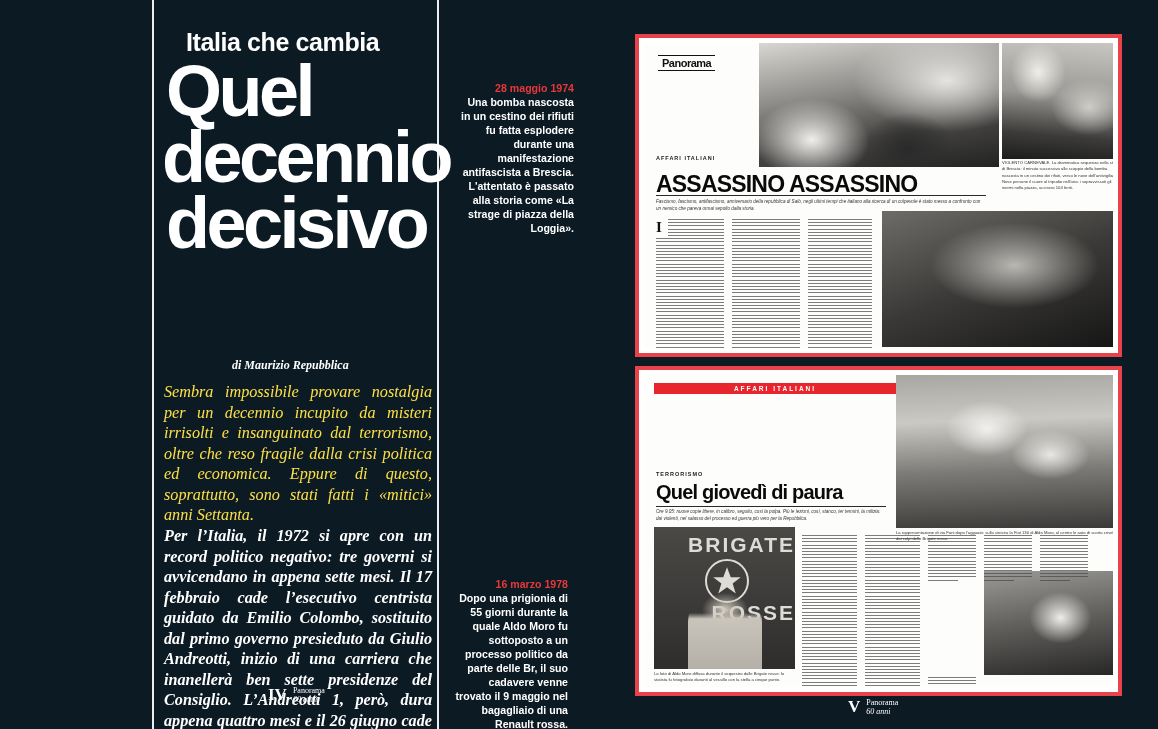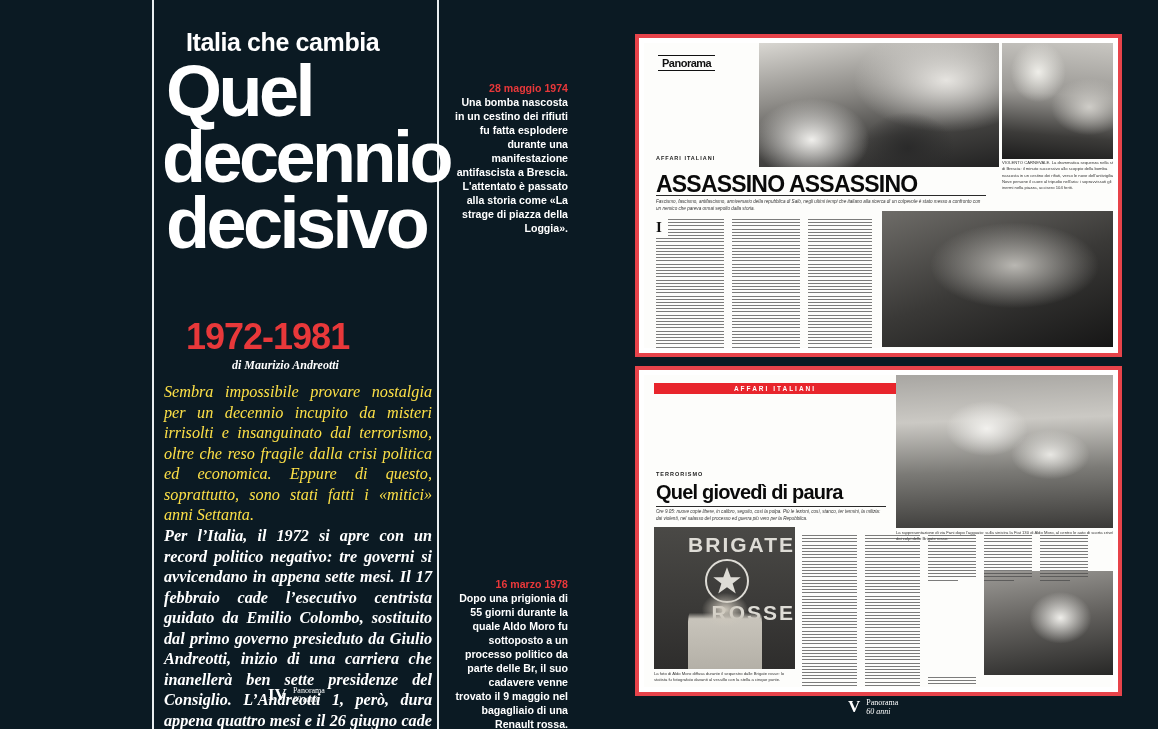--- a/index.html
+++ b/index.html
@@ -109,21 +109,21 @@
     text-align: right;
     color: #ffffff;
     font-size: 10.6px;
     line-height: 1.32;
     font-weight: bold;
   }
   .sidecap .date {
     color: #e8383a;
     display: block;
   }
-  .sidecap.c1 { top: 82px; }
+  .sidecap.c1 { top: 82px; margin-left: 6px; }
   .sidecap.c2 { top: 578px; }
 
   
   .folio {
     position: absolute;
     bottom: 12px;
     display: flex;
     align-items: center;
     gap: 6px;
     color: #ffffff;
@@ -311,22 +311,21 @@
   <div class="left-page">
 
     <div class="kicker">Italia che cambia</div>
 
     <div class="headline">
       <div class="l1">Quel</div>
       <div class="l2">decennio</div>
       <div class="l3">decisivo</div>
     </div>
 
-    <div class="years">1972-1981</div>
-    <div class="byline">di Maurizio Andreotti</div>
+    <div class="byline">di Maurizio Repubblica</div>
 
     <div class="article">
       <span class="lede">Sembra impossibile provare nostalgia per un decennio incupito da misteri irrisolti e insanguinato dal terrorismo, oltre che reso fragile dalla crisi politica ed economica. Eppure di questo, soprattutto, sono stati fatti i «mitici» anni Settanta.</span>
       <span class="body"> Per l’Italia, il 1972 si apre con un record politico negativo: tre governi si avvicendano in appena sette mesi. Il 17 febbraio cade l’esecutivo centrista guidato da Emilio Colombo, sostituito dal primo governo presieduto da Giulio Andreotti, inizio di una carriera che inanellerà ben sette presidenze del Consiglio. L’Andreotti 1, però, dura appena quattro mesi e il 26 giugno cade e viene sostituito dall’Andreotti 2.</span>
     </div>
 
     <div class="sidecap c1">
       <span class="date">28 maggio 1974</span>
       <span>Una bomba nascosta in un cestino dei rifiuti fu fatta esplodere durante una manifestazione antifascista a Brescia. L'attentato è passato alla storia come «La strage di piazza della Loggia».</span>
     </div>

